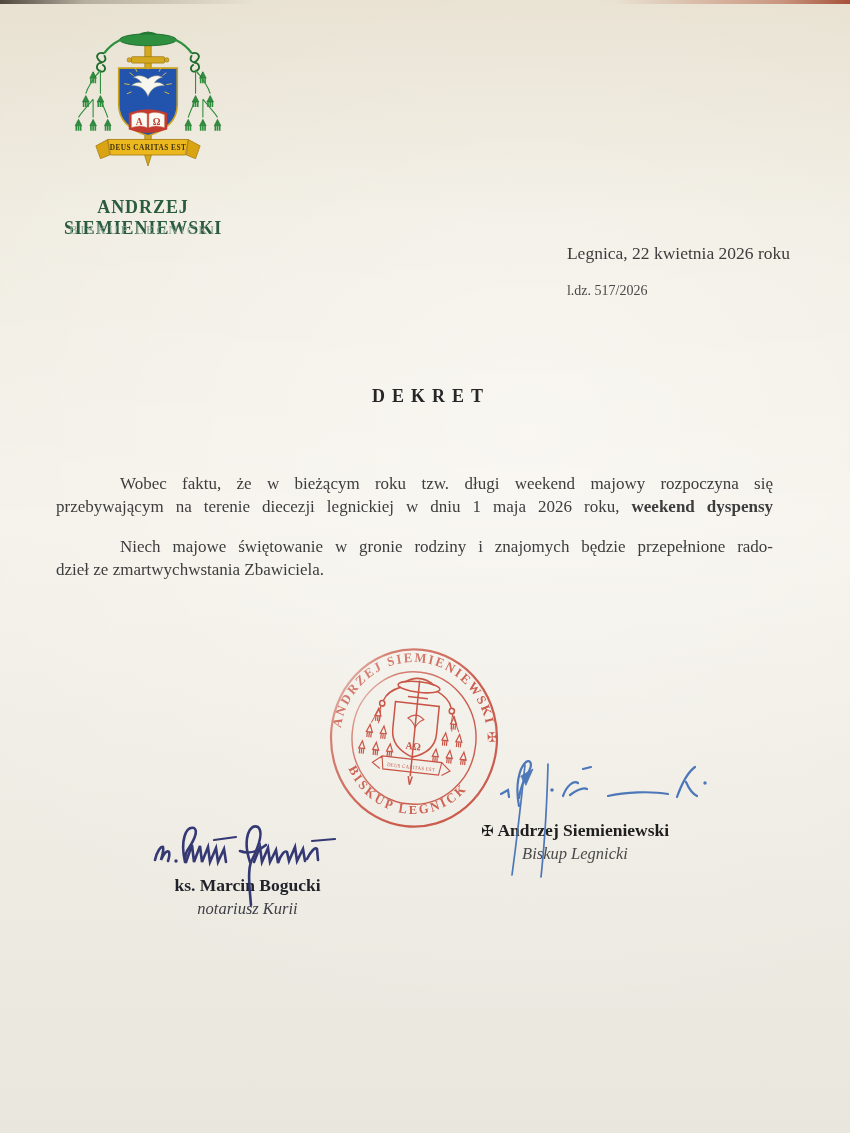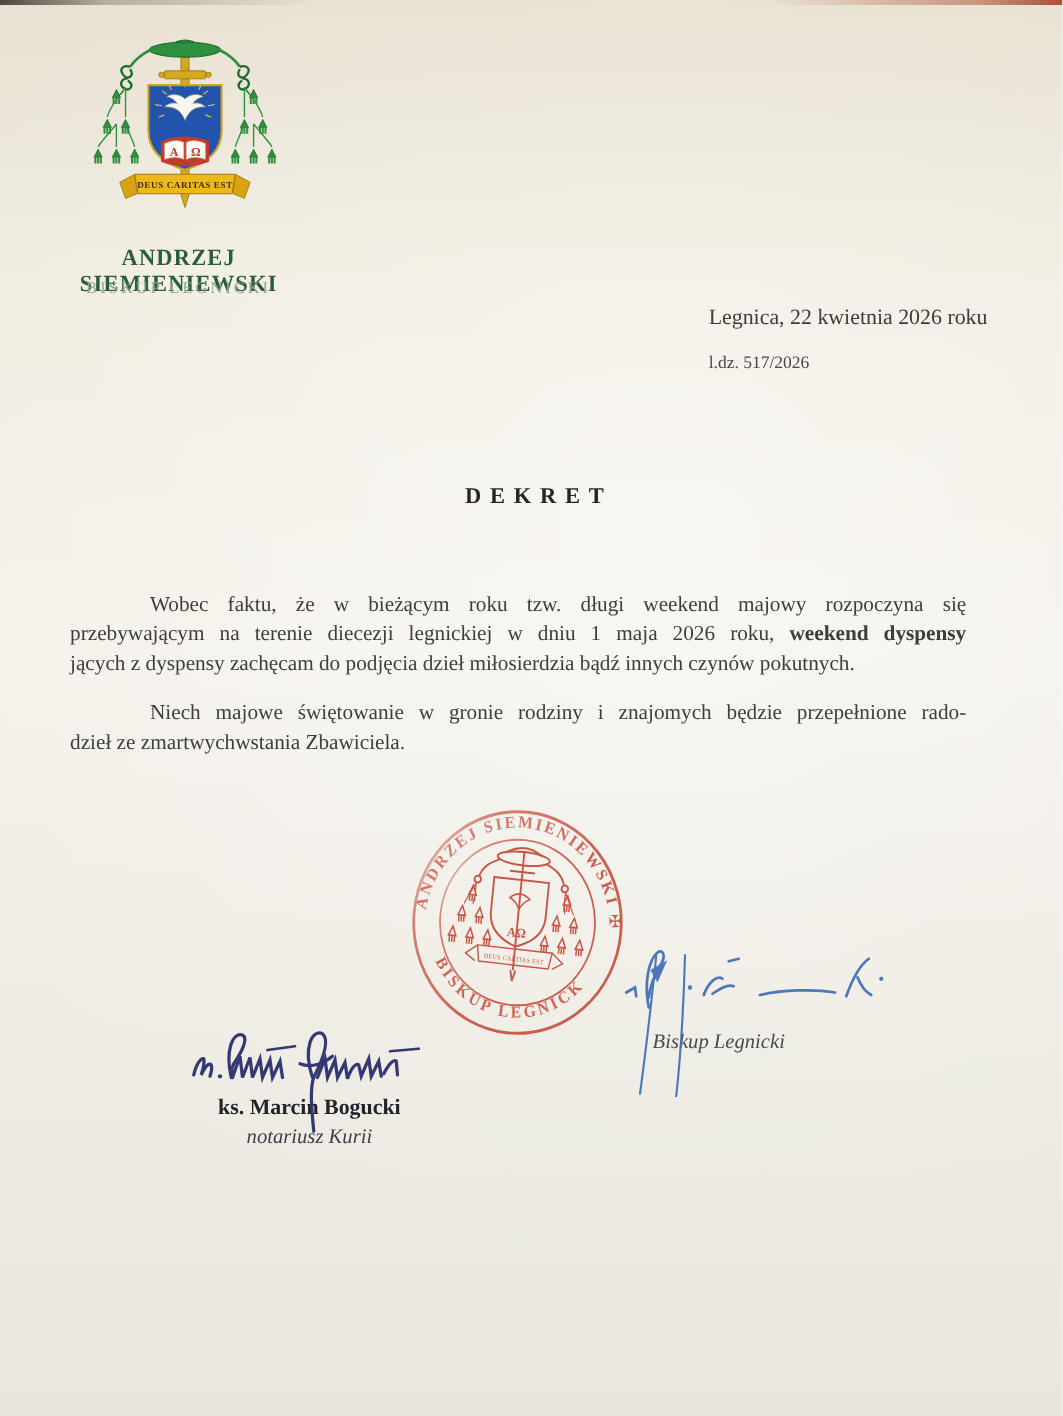--- a/index.html
+++ b/index.html
@@ -134,21 +134,20 @@
     <div class="place">Legnica, 22 kwietnia 2026 roku</div>
     <div class="ref">l.dz. 517/2026</div>
   </div>
 
   <div class="decree-title">DEKRET</div>
 
   <div class="body-text">
     <div class="para1">
       <div class="jline first">Wobec faktu, że w bieżącym roku tzw. długi weekend majowy rozpoczyna się</div>
       <div class="jline"><span>przebywającym na terenie diecezji legnickiej w dniu 1 maja 2026 roku, </span><span class="bold">weekend dyspensy</span></div>
-      <div class="jline last">jących z dyspensy zachęcam do podjęcia dzieł miłosierdzia bądź innych czynów pokutnych.</div>
     </div>
     <div class="para2">
       <div class="jline first">Niech majowe świętowanie w gronie rodziny i znajomych będzie przepełnione rado-</div>
       <div class="jline last">dzieł ze zmartwychwstania Zbawiciela.</div>
     </div>
   </div>
 
   <svg class="stamp" width="176" height="188" viewBox="0 0 176 176" preserveAspectRatio="none">
     <defs>
       <linearGradient id="stampfade" x1="0" y1="0" x2="0.75" y2="0.45">
@@ -196,20 +195,24 @@
         <path d="M66,56 h44 v26 q0,17 -22,24 q-22,-7 -22,-24 z"></path>
         <path d="M80,70 q8,-7 16,0 q-5,2 -8,8 q-3,-6 -8,-8 z" stroke-width="1.1"></path>
         <path d="M58,108 L118,108 L116,120 L60,120 Z M58,108 l-9,7 l8,5 M118,108 l9,7 l-8,5" stroke-width="1.1"></path>
       </g>
       <text x="88" y="99" text-anchor="middle" font-family="Liberation Serif, serif" font-size="10" font-weight="bold" fill="#c23a2a">ΑΩ</text>
       <text x="88" y="117" text-anchor="middle" font-family="Liberation Serif, serif" font-size="4.8" letter-spacing="0.3" fill="#c23a2a">DEUS CARITAS EST</text>
     </g>
   </svg>
 
   <div class="bishop-block">
+    <div>
+      <span class="cross">✠</span>
+      <span class="name">Andrzej Siemieniewski</span>
+    </div>
     <div class="role">Biskup Legnicki</div>
   </div>
 
   <svg class="sig-bishop" width="280" height="150" viewBox="0 0 280 150">
     <g stroke="#3f6db5" stroke-width="2.2" fill="none" stroke-linecap="round" opacity="0.92">
       <path d="M46,56 l7,-4 l1,7"></path>
       <path d="M64,68 C60,48 64,30 71,24 C75,21 78,26 74,33 C69,41 65,52 64,60"></path>
       <path d="M66,38 L78,31 L71,47 Z" fill="#3f6db5" stroke-width="0.8"></path>
       <path d="M70,27 C66,65 62,100 57,137" stroke-width="1.7"></path>
       <path d="M93,26 C92,64 90,102 86,139" stroke-width="1.7"></path>

